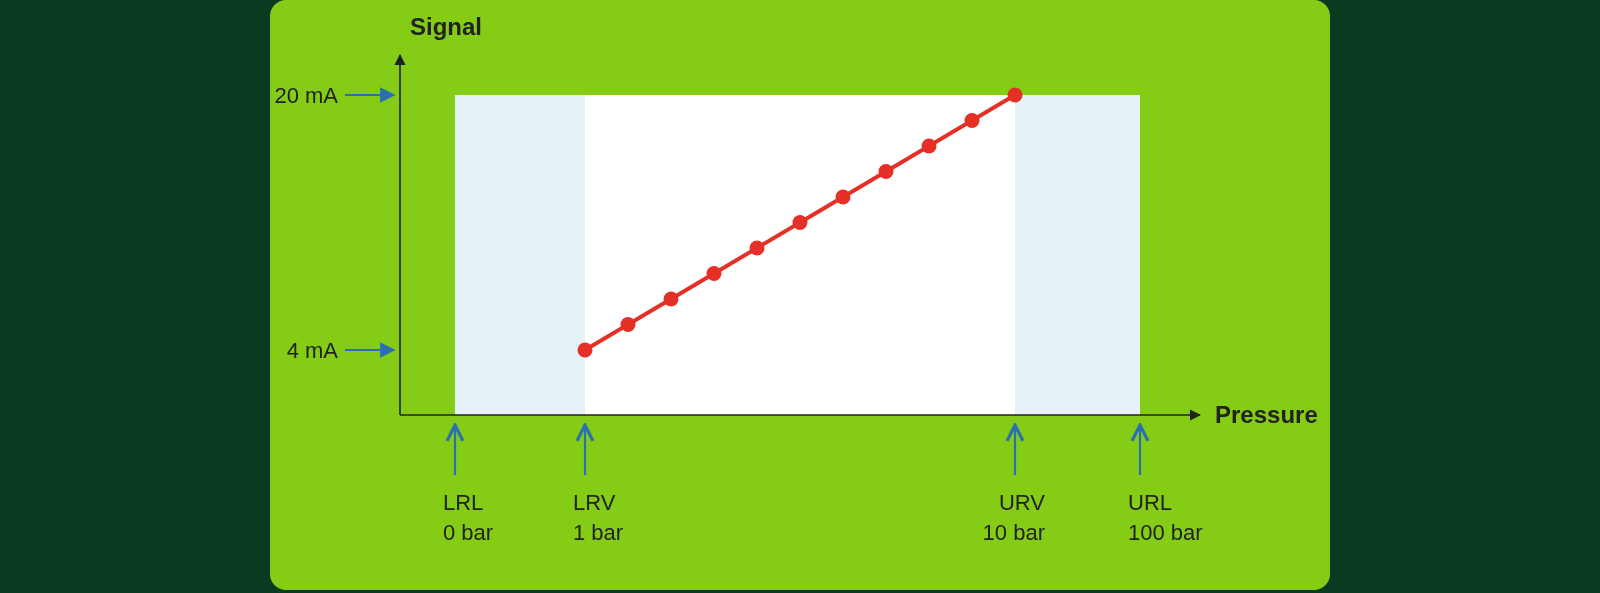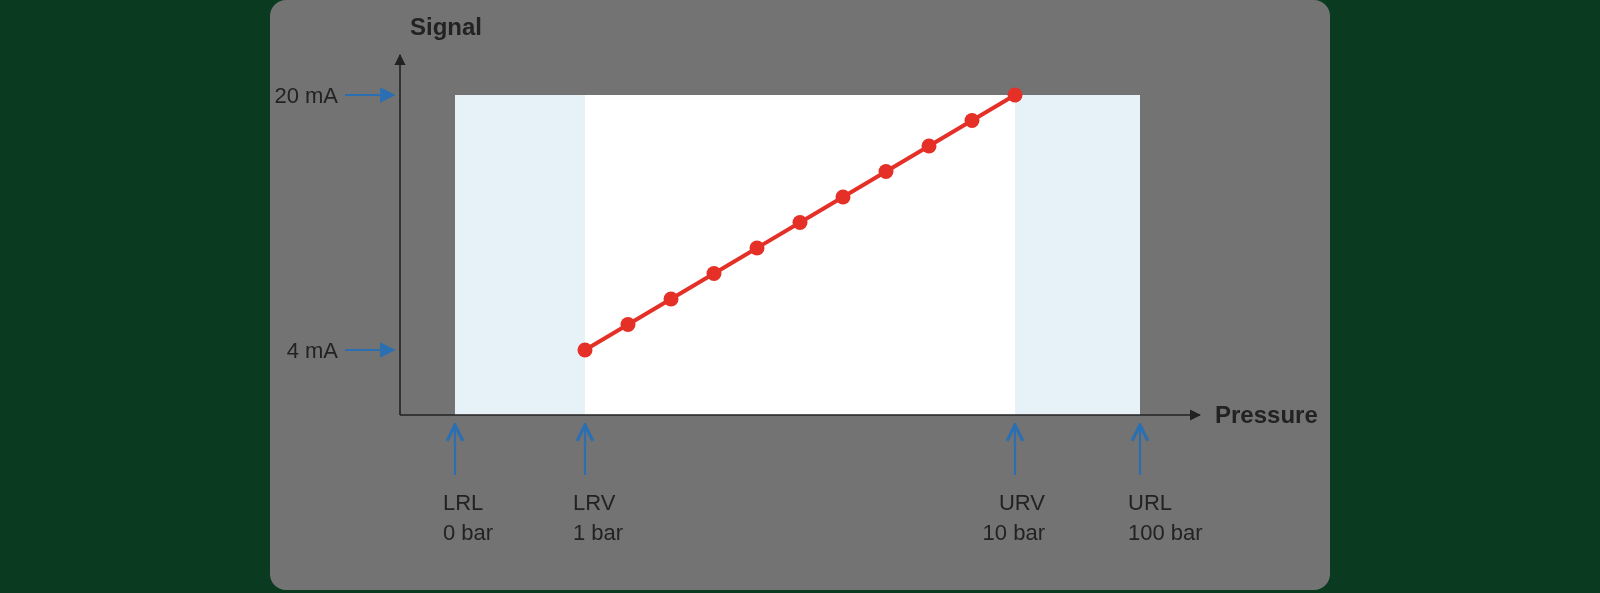--- a/index.html
+++ b/index.html
@@ -9,21 +9,21 @@
     height: 593px;
     background: #0a3a20;
     font-family: Arial, Helvetica, sans-serif;
   }
   .card {
     position: absolute;
     left: 270px;
     top: 0;
     width: 1060px;
     height: 590px;
-    background: #737373;
+    background: #84cc16;
     border-radius: 16px;
   }
   svg { display: block; }
   .axis-title { font-size: 24px; font-weight: 700; fill: #222; }
   .tick-label { font-size: 22px; fill: #222; }
   .x-ann { font-size: 22px; fill: #222; }
 </style>
 </head>
 <body>
 

